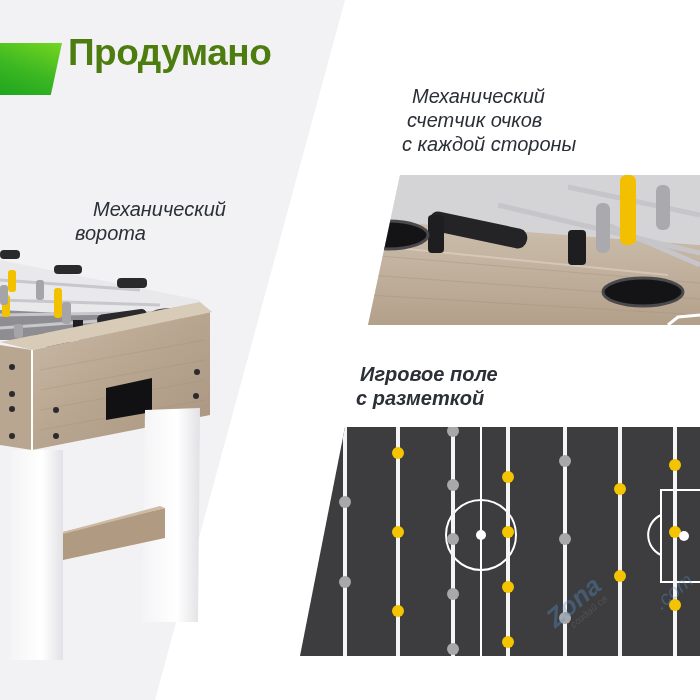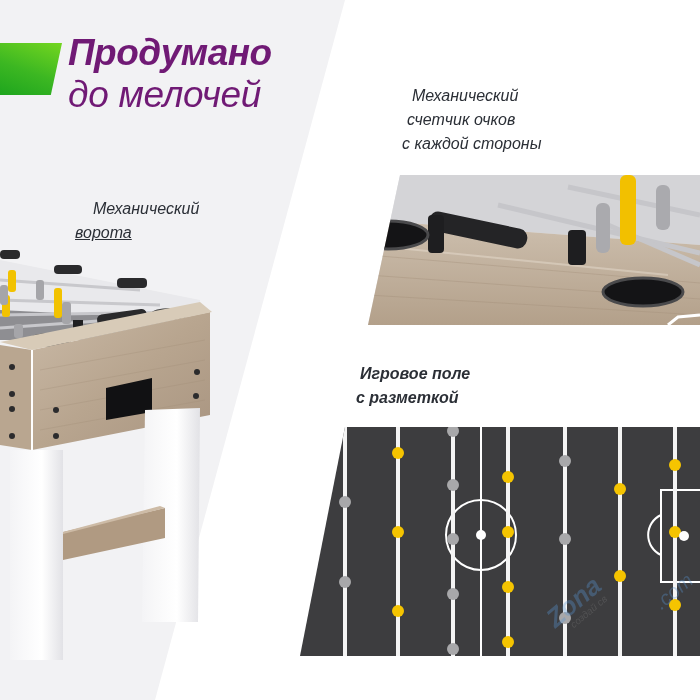--- a/index.html
+++ b/index.html
@@ -1,26 +1,26 @@
 <!DOCTYPE html>
 <html><head>
 <meta charset="utf-8">
 <style>
   html,body{margin:0;padding:0;}
   body{width:700px;height:700px;overflow:hidden;background:#ffffff;position:relative;font-family:"Liberation Sans","DejaVu Sans",sans-serif;}
   .bg-band{position:absolute;left:0;top:0;width:700px;height:700px;}
   .green-tag{position:absolute;left:0;top:43px;width:62px;height:52px;
     clip-path:polygon(0 0,100% 0,82% 100%,0 100%);
     background:linear-gradient(200deg,#74d620 0%,#3cb722 55%,#1ea51e 100%);}
-  .title{position:absolute;left:68px;top:34px;color:#701a75;font-style:italic;line-height:1;}
+  .title{position:absolute;left:68px;top:34px;color:#4d7c0f;line-height:1;}
   .title .l1{font-weight:bold;font-size:37px;letter-spacing:-0.5px;display:block;}
   .title .l2{font-size:37px;display:block;margin-top:5px;letter-spacing:-0.3px;}
-  .caption{position:absolute;color:#2b2f36;font-style:italic;font-size:16px;line-height:24px;white-space:pre;}
+  .caption{position:absolute;color:#2b2f36;font-style:italic;font-size:20px;line-height:24px;white-space:pre;}
   .cap-gates{left:93px;top:197px;}
-  .cap-gates .l2{margin-left:-18px;text-decoration:underline;}
+  .cap-gates .l2{margin-left:-18px;}
   .cap-counter{left:412px;top:84px;}
   .cap-field{left:360px;top:362px;font-weight:bold;}
   .panel{position:absolute;overflow:hidden;}
   .counter-panel{left:368px;top:175px;width:332px;height:150px;
     clip-path:polygon(32px 0,100% 0,100% 100%,0 100%);}
   .field-panel{left:300px;top:427px;width:400px;height:229px;
     clip-path:polygon(45px 0,100% 0,100% 100%,0 100%);}
   .table-img{position:absolute;left:0;top:240px;width:220px;height:420px;}
   .watermark{position:absolute;left:540px;top:610px;transform:rotate(-40deg);transform-origin:left top;color:rgba(90,150,210,0.35);font-size:26px;font-weight:bold;font-style:italic;}
   .watermark .sub{display:block;font-size:10px;font-weight:normal;color:rgba(120,120,120,0.35);margin-left:14px;margin-top:-4px;}
@@ -30,21 +30,20 @@
 <body>
 
 <svg class="bg-band" viewBox="0 0 700 700" width="700" height="700">
   <polygon points="20,0 345,0 155,700 0,700 0,0" fill="#f2f2f4"></polygon>
 </svg>
 
 <div class="green-tag"></div>
 
 <div class="title">
   <span class="l1">Продумано</span>
-  <span class="l2">до мелочей</span>
 </div>
 
 <div class="caption cap-gates"><span>Механический</span>
 <span class="l2">ворота</span></div>
 
 <div class="caption cap-counter"><span>Механический</span>
 <span style="margin-left:-5px">счетчик очков</span>
 <span style="margin-left:-10px">с каждой стороны</span></div>
 
 <div class="caption cap-field"><span>Игровое поле</span>

